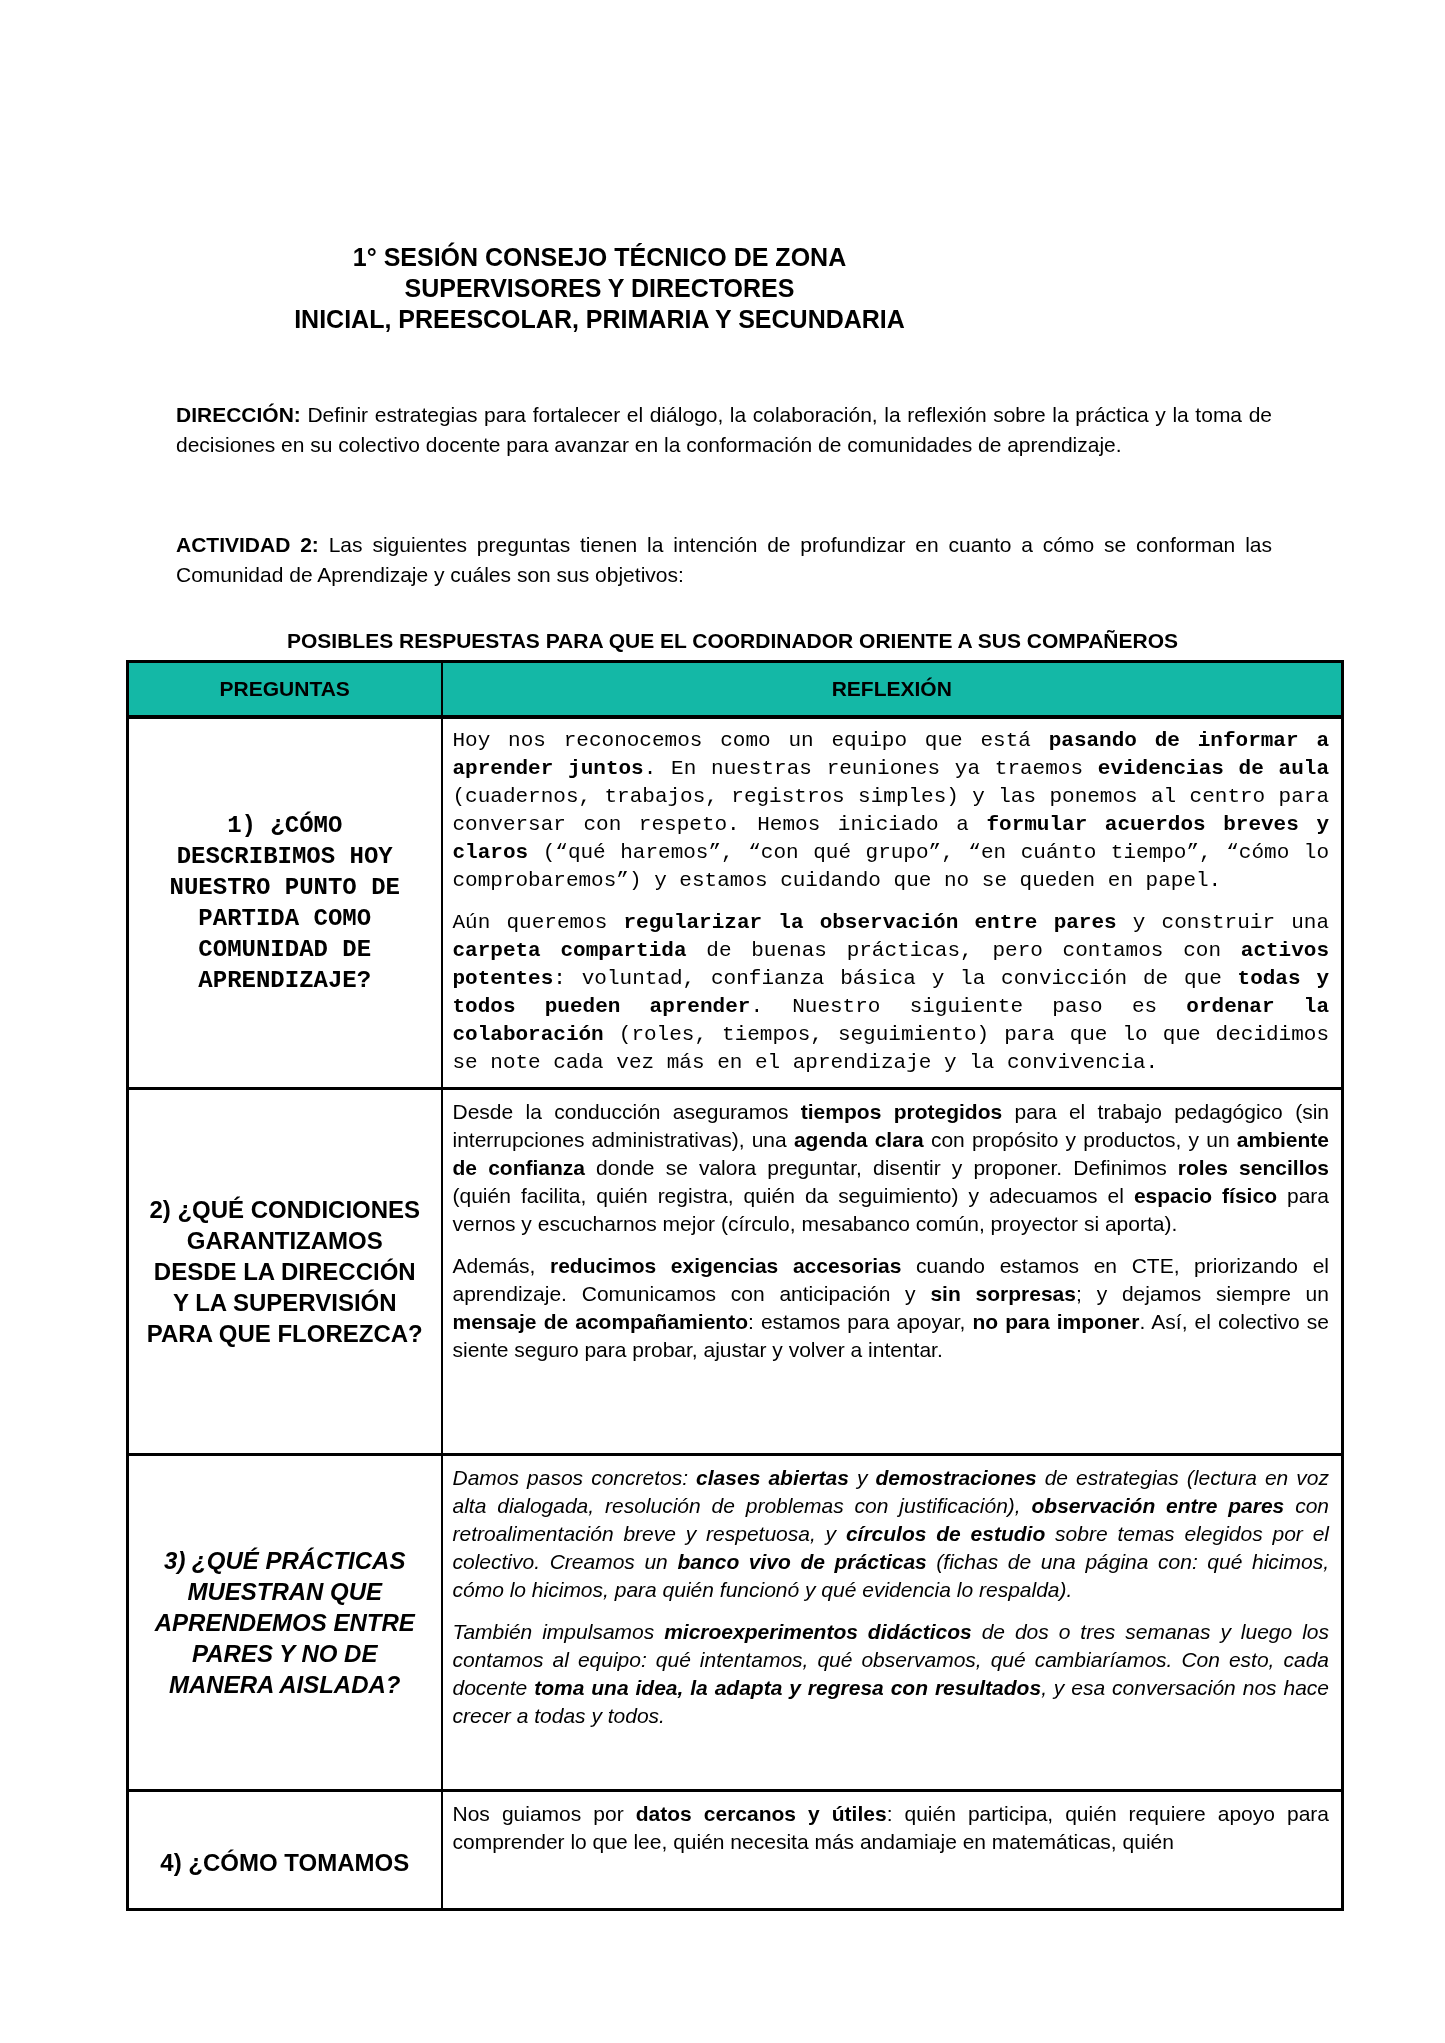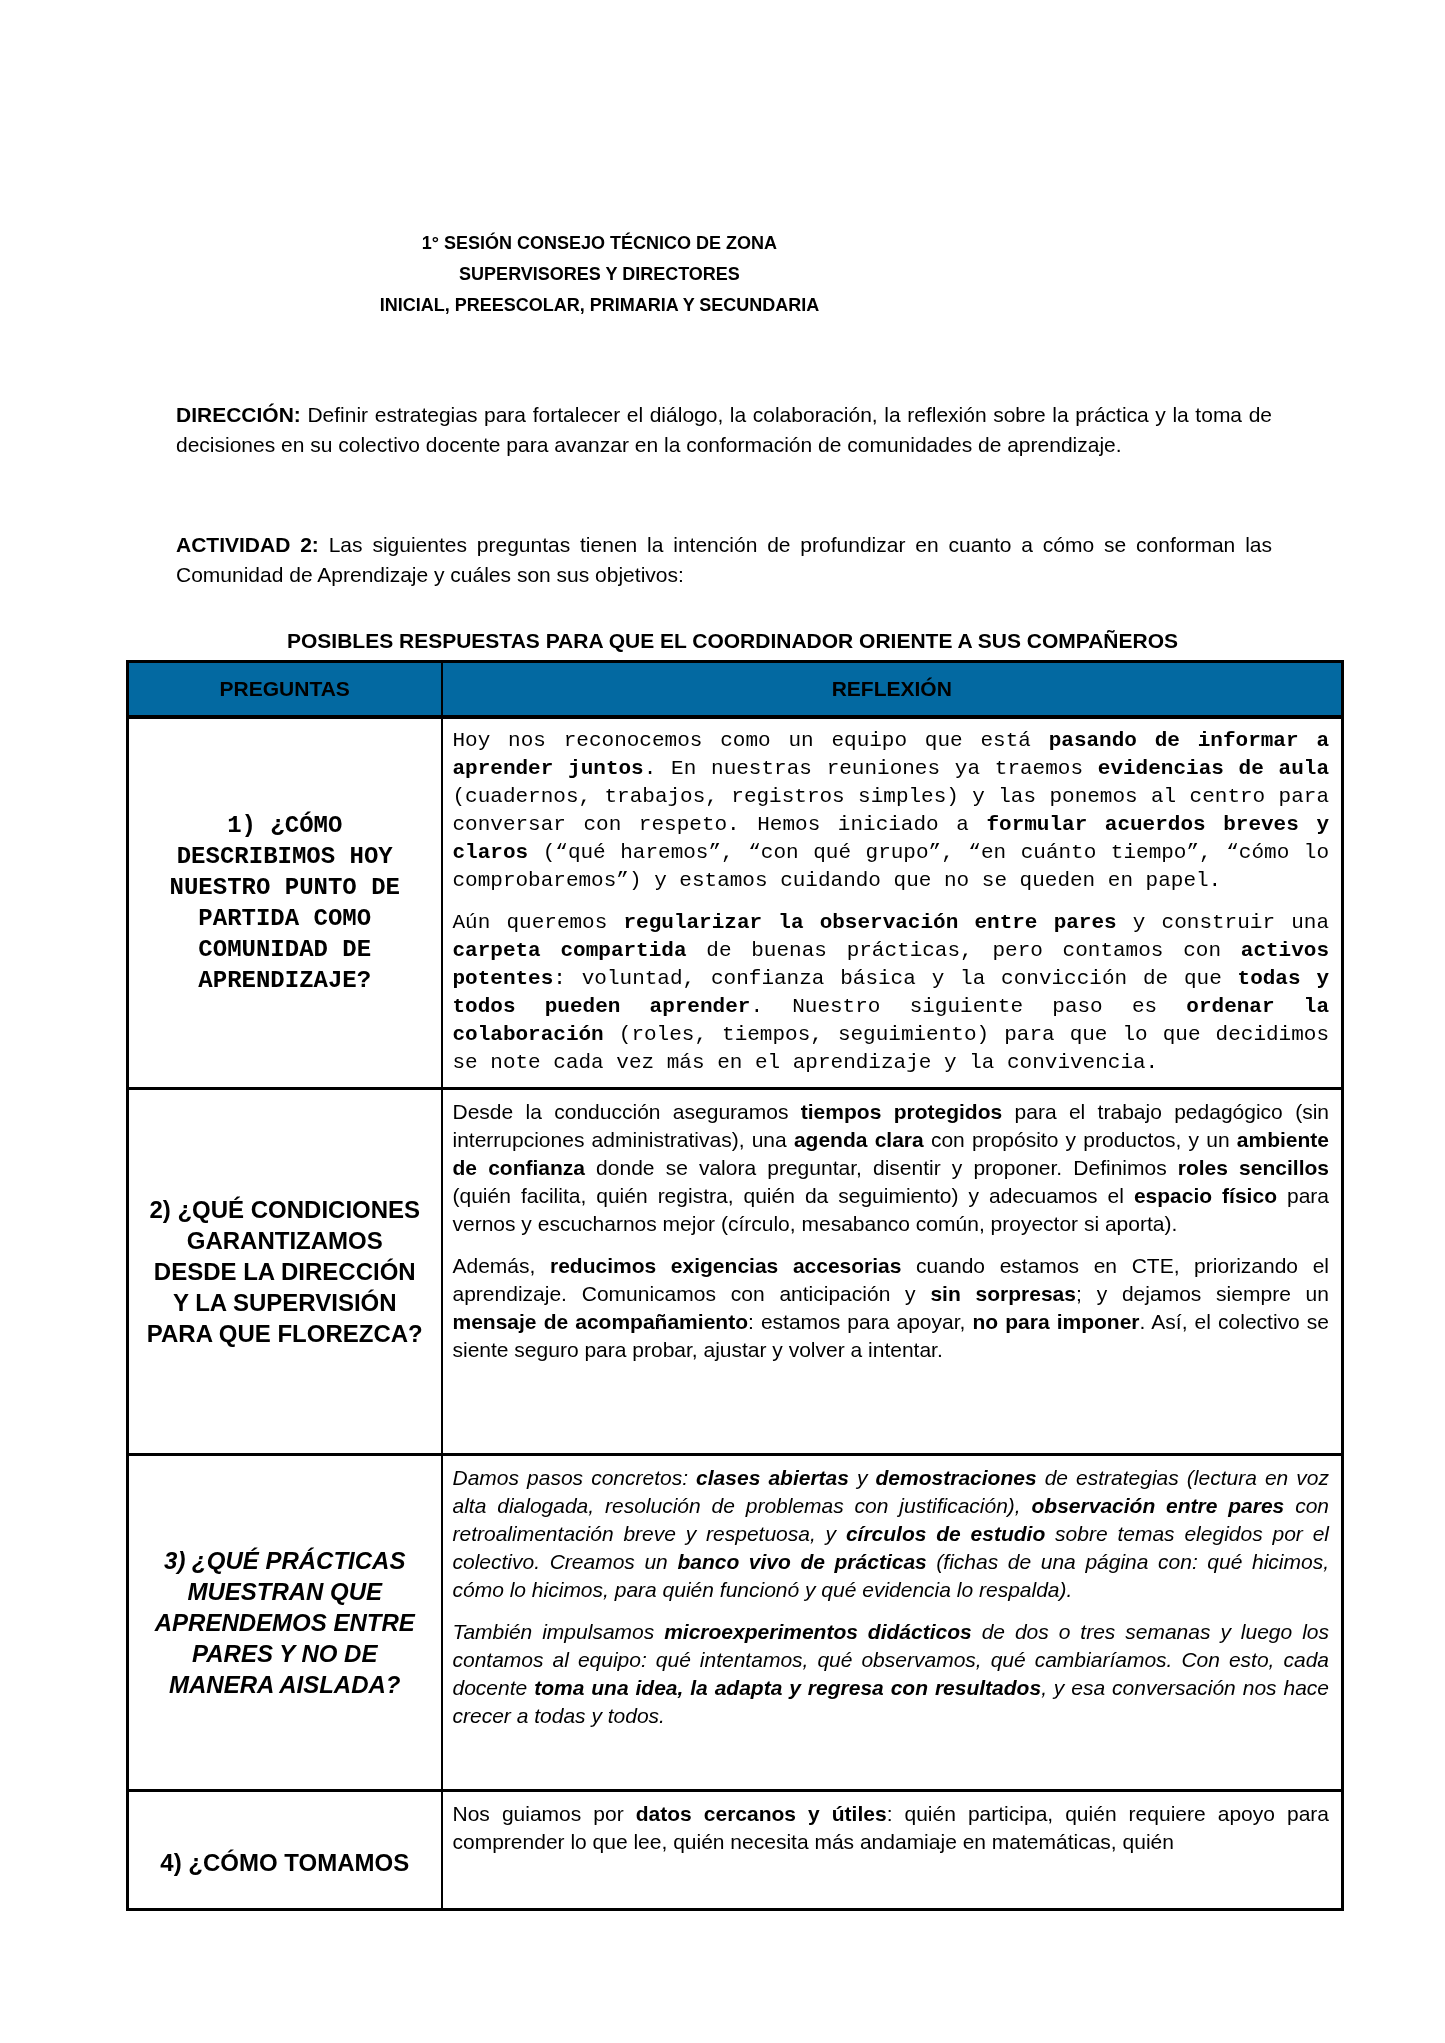--- a/index.html
+++ b/index.html
@@ -3,22 +3,22 @@
   <meta charset="utf-8">
   <style>
     html, body { margin: 0; padding: 0; background: #ffffff; }
     body {
       width: 1445px; height: 2043px; position: relative; overflow: hidden;
       font-family: "Liberation Sans", sans-serif; color: #000000;
     }
     .page { position: absolute; left: 0; top: 0; width: 1445px; height: 2043px; }
 
     .title-block {
-      position: absolute; left: 0; top: 228px; width: 1199px;
-      text-align: center; font-weight: bold; font-size: 18px; line-height: 31px;
+      position: absolute; left: 0; top: 242px; width: 1199px;
+      text-align: center; font-weight: bold; font-size: 25px; line-height: 31px;
     }
     .title-line { display: block; }
 
     .para {
       position: absolute; left: 176px; width: 1096px;
       font-size: 21px; line-height: 30px; text-align: justify;
     }
     .para b { font-weight: bold; }
     #purpose { top: 400px; }
     #activity { top: 530px; }
@@ -30,21 +30,21 @@
 
     table.qa {
       position: absolute; left: 126px; top: 660px; width: 1215px;
       border-collapse: collapse; table-layout: fixed;
       border: 3px solid #000000;
     }
     table.qa col.c1 { width: 314px; }
     table.qa col.c2 { width: 901px; }
     table.qa th, table.qa td { border: 2px solid #000000; }
     table.qa th {
-      background: #0369a1; height: 52px; font-size: 21px; font-weight: bold;
+      background: #14b8a6; height: 52px; font-size: 21px; font-weight: bold;
       text-align: center; vertical-align: middle; padding: 0;
     }
     table.qa thead tr { border-bottom: 4px solid #000000; }
     table.qa tbody tr { border-bottom: 3px solid #000000; }
     td.q {
       text-align: center; vertical-align: middle; font-weight: bold;
       font-size: 24px; line-height: 31px; padding: 0 14px;
     }
     td.a {
       vertical-align: top; padding: 8px 12px 10px 10px;

